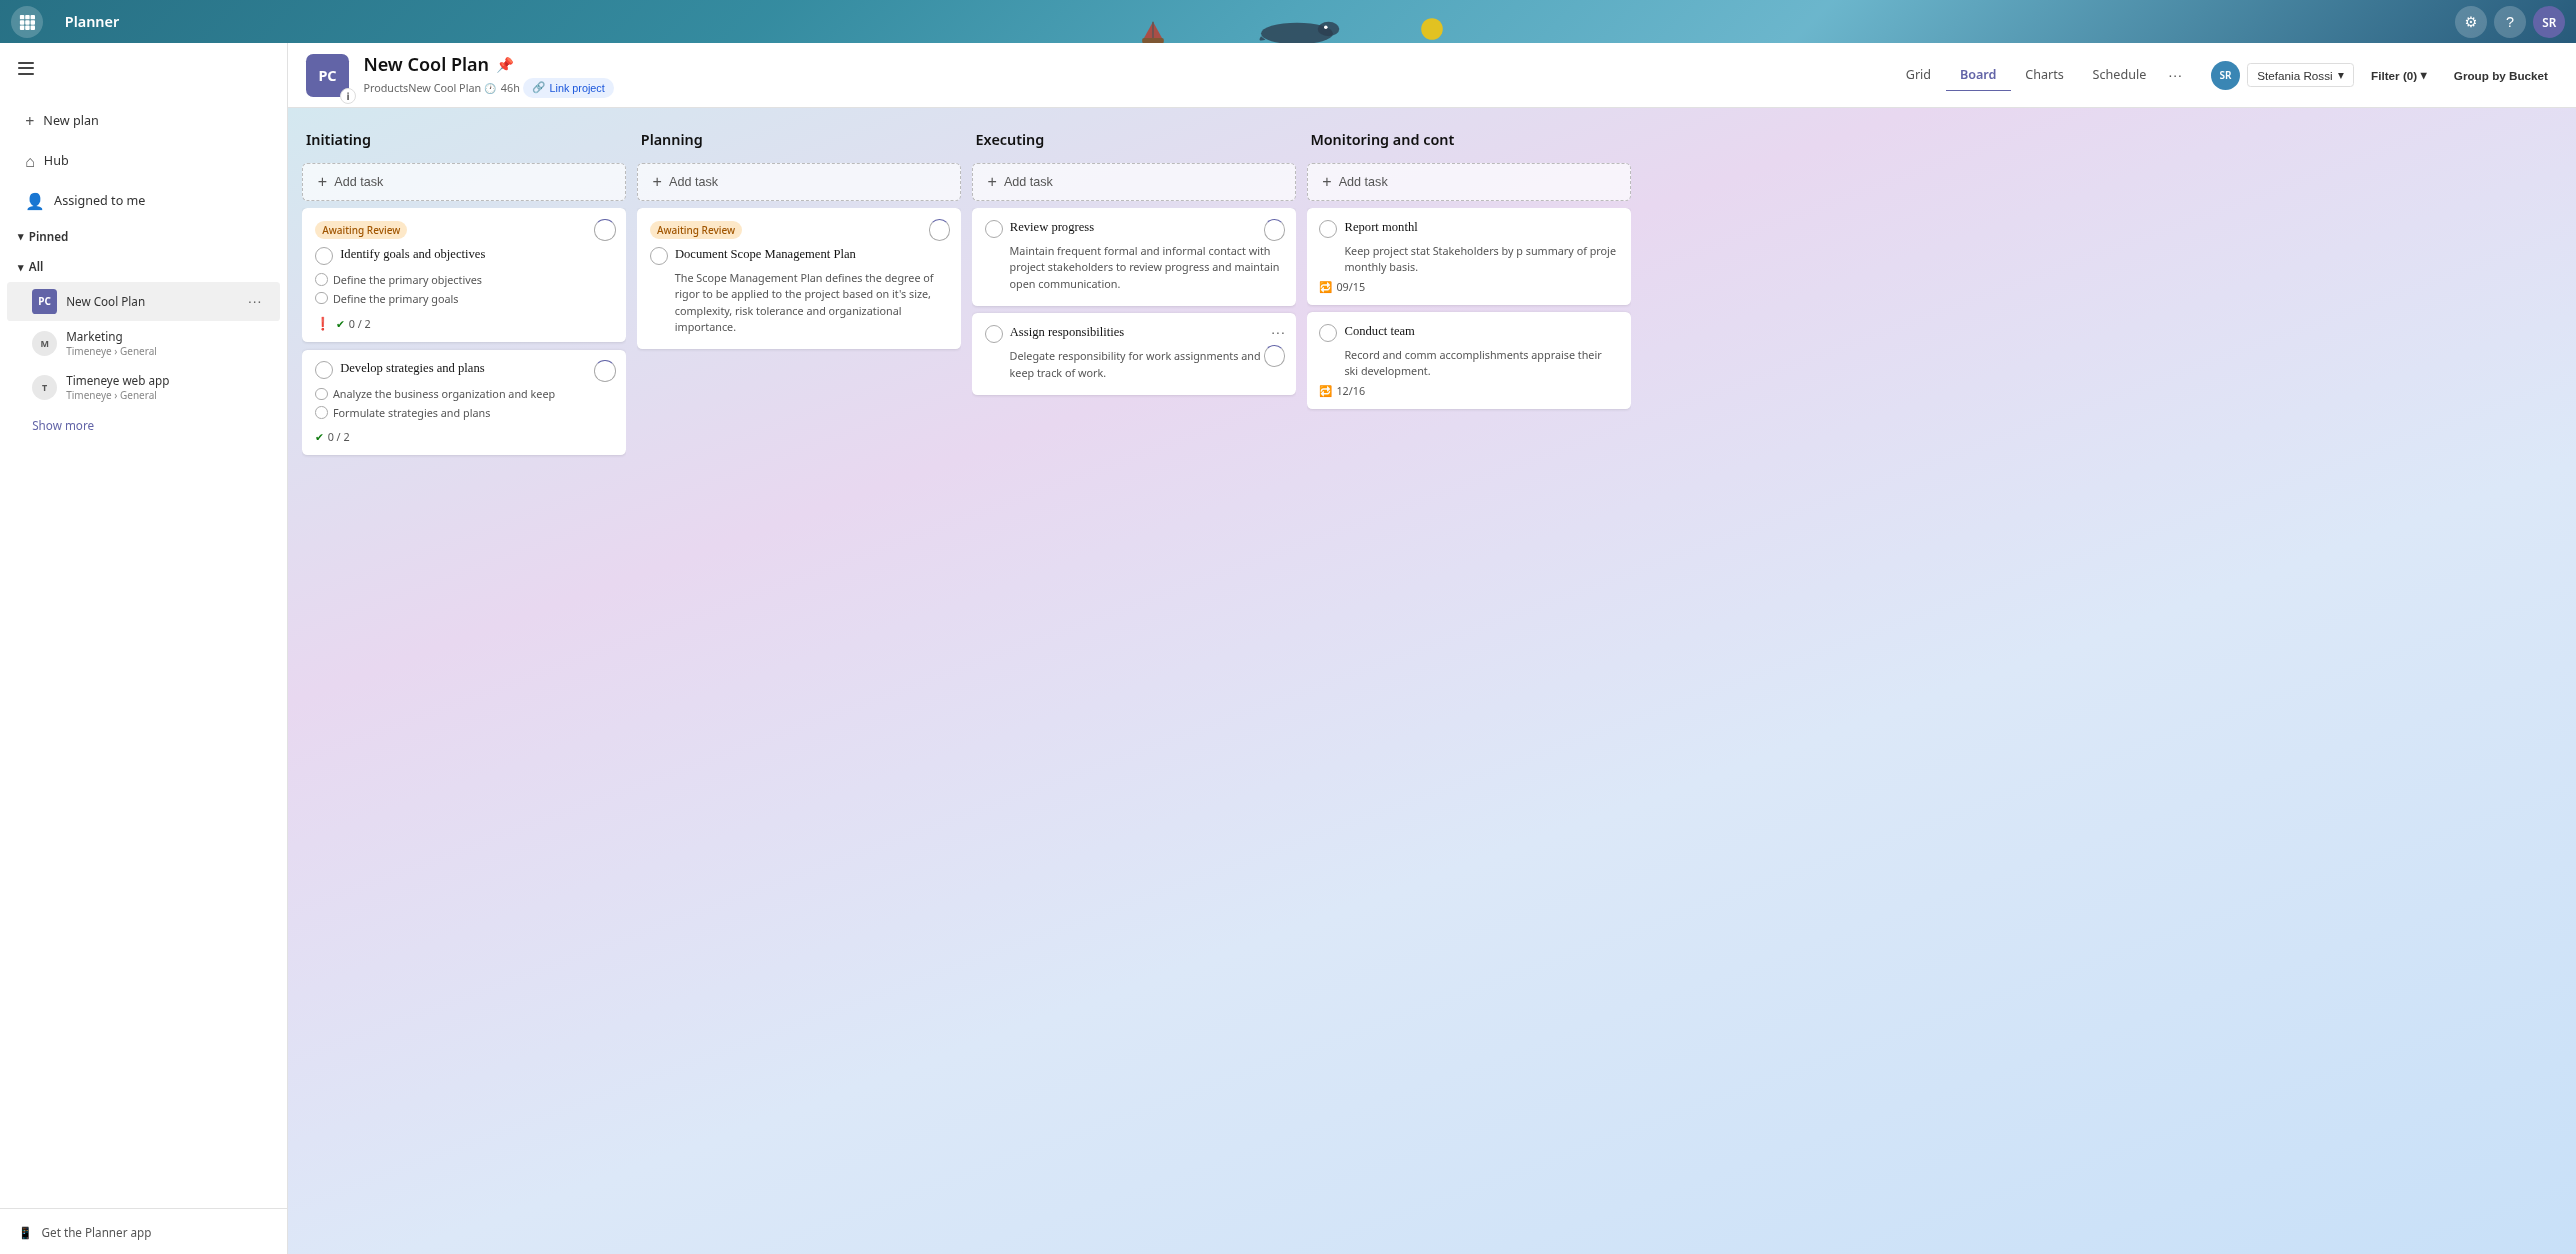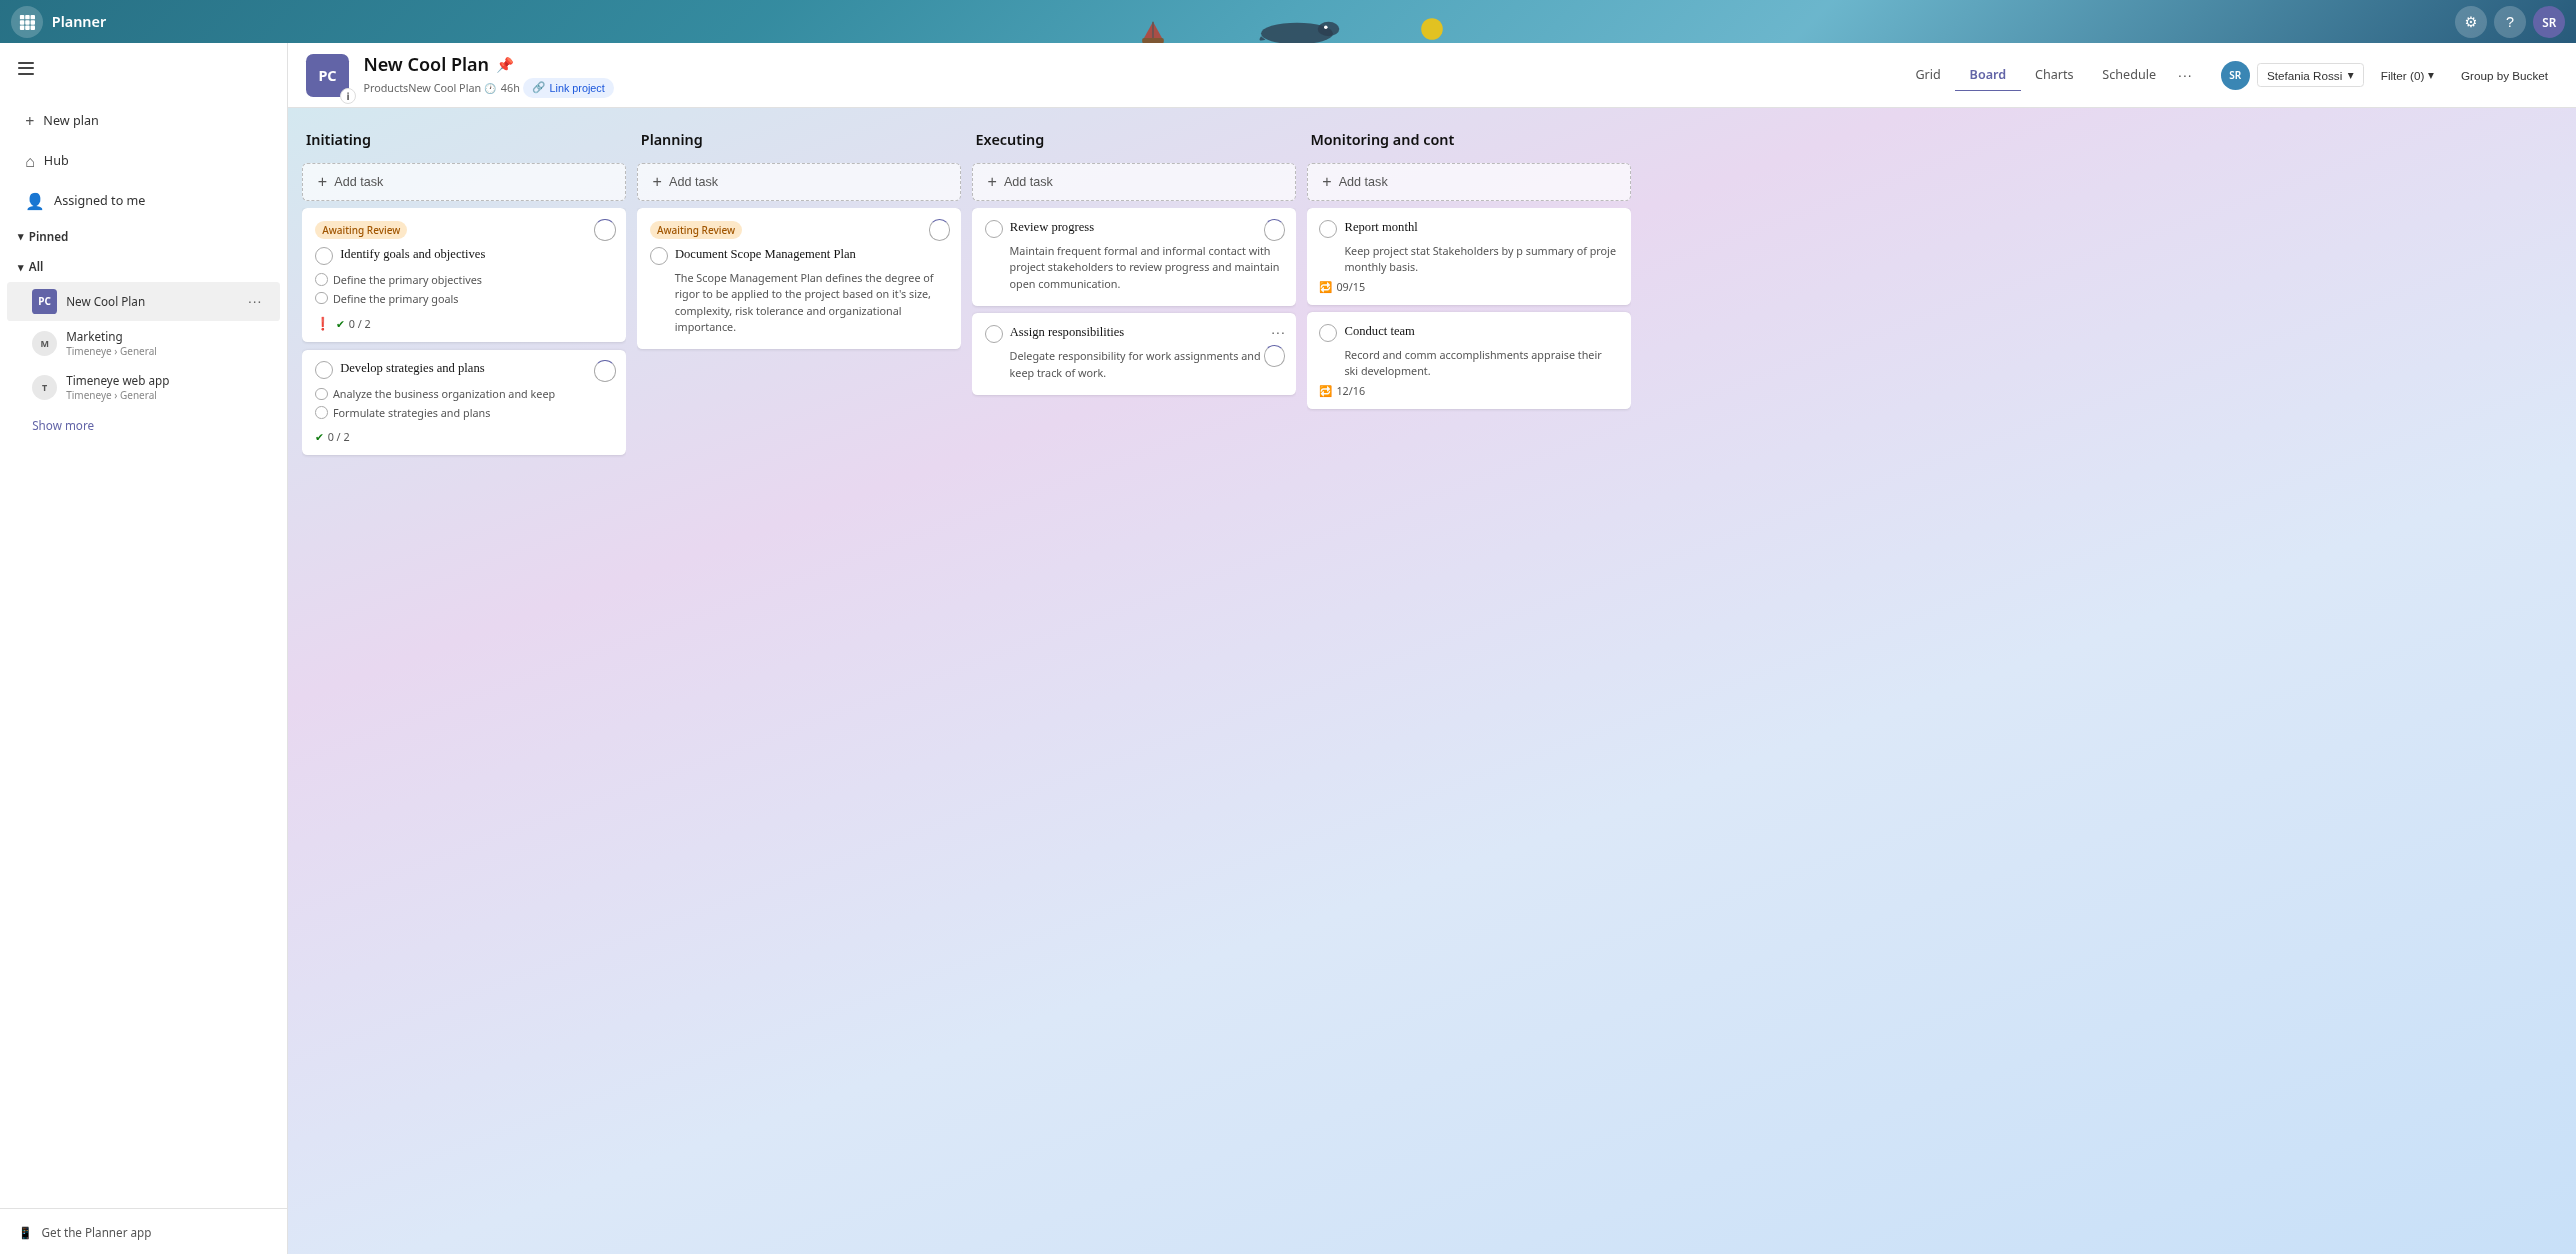--- a/index.html
+++ b/index.html
@@ -26,21 +26,21 @@
       position: relative;
       z-index: 1;
       display: flex;
       align-items: center;
       width: 100%;
     }
     .app-title {
       color: white;
       font-size: 14.4px;
       font-weight: 600;
-      margin-left: 9px;
+      margin-left: 22px;
     }
     .app-bar-right {
       margin-left: auto;
       display: flex;
       align-items: center;
       gap: 7.2px;
     }
     .app-icon-btn {
       width: 32px;
       height: 32px;
@@ -372,20 +372,21 @@
       align-items: center;
       gap: 3.6px;
       padding: 3.6px 9px;
       border: 0.9px solid transparent;
       border-radius: 3.6px;
       background: none;
       cursor: pointer;
       font-size: 11.7px;
       color: #333;
       white-space: nowrap;
+      font-weight: bold;
     }
 
     
     .board-area {
       flex: 1;
       overflow-x: auto;
       overflow-y: hidden;
       position: relative;
       background: linear-gradient(160deg, #d4e8f0 0%, #e8d8f0 30%, #dce8f8 60%, #c8e0f8 100%);
     }

